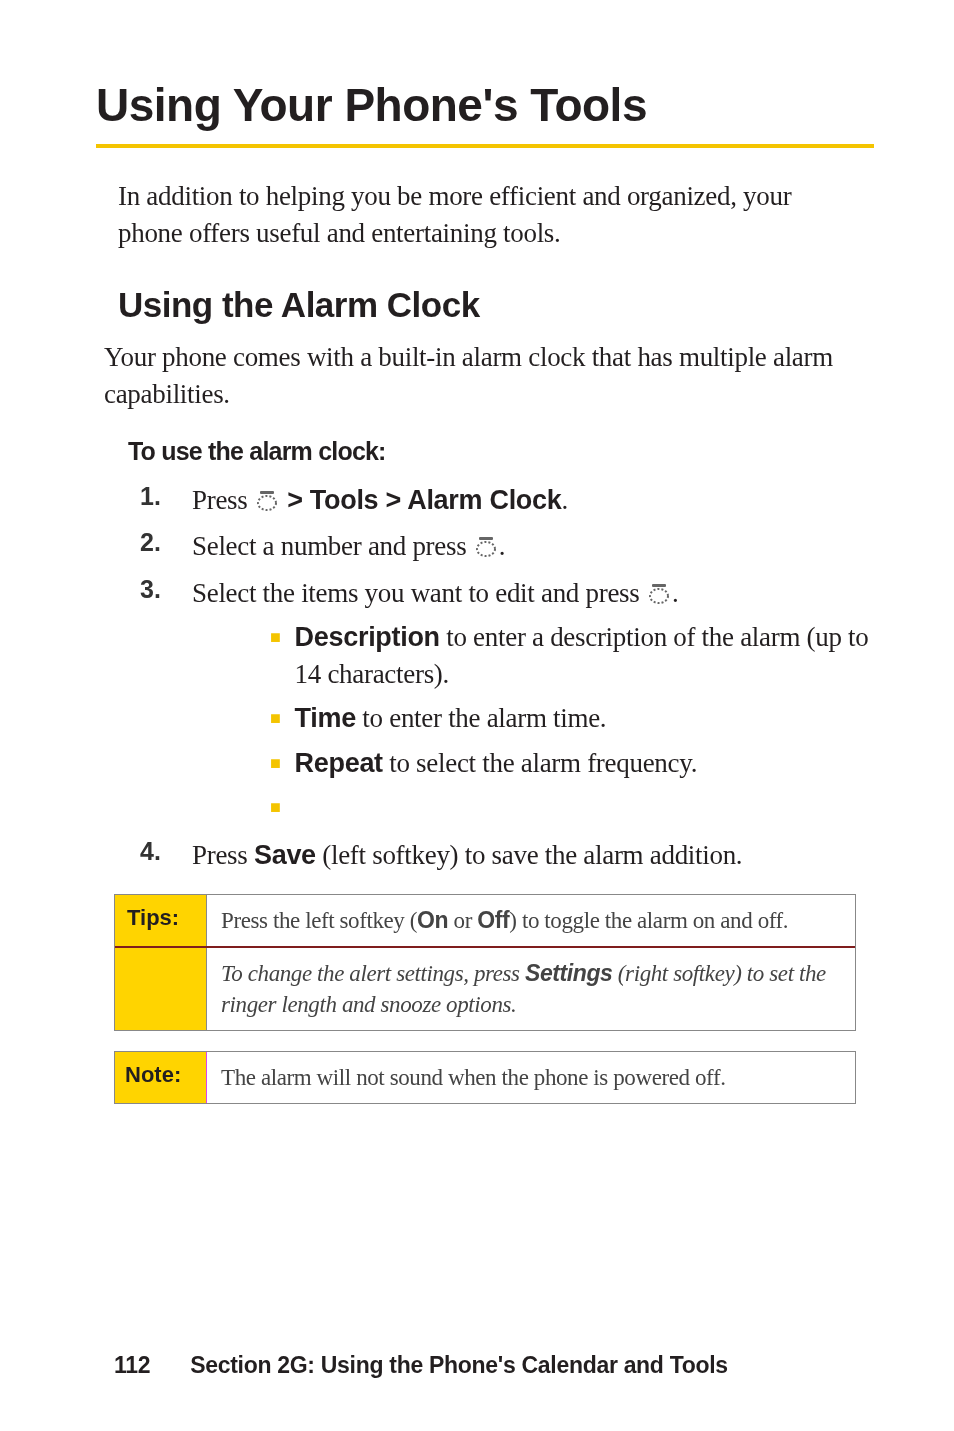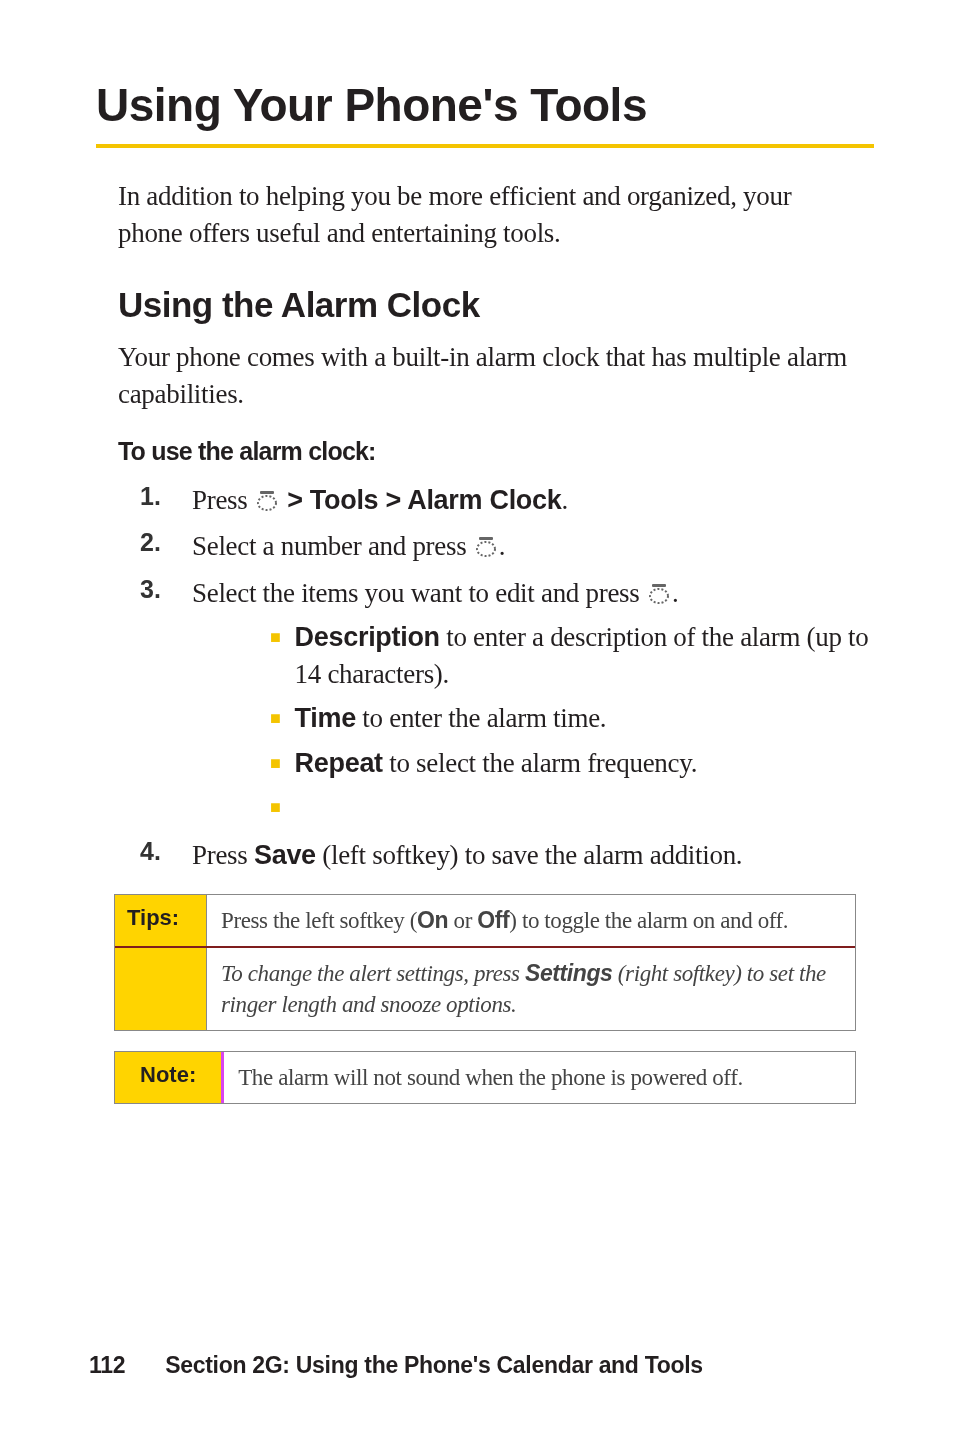--- a/index.html
+++ b/index.html
@@ -6,23 +6,23 @@
   html, body { width: 954px; height: 1431px; background: #fff; }
   body { font-family: Georgia, "Times New Roman", serif; color: #231f20; padding: 78px 80px 0 96px; position: relative; }
 
   .h1 { font-family: "Helvetica Neue", Helvetica, Arial, sans-serif; font-weight: 700; font-size: 46px; letter-spacing: -0.5px; color: #231f20; }
   .rule { border: 0; border-top: 4px solid #f4c400; margin: 12px 0 30px 0; }
 
   .intro { font-size: 27px; line-height: 1.38; padding: 0 22px 0 22px; letter-spacing: -0.3px; }
 
   .h2 { font-family: "Helvetica Neue", Helvetica, Arial, sans-serif; font-weight: 700; font-size: 35px; margin: 32px 0 14px 22px; letter-spacing: -0.5px; }
 
-  .para { font-size: 27px; line-height: 1.38; margin-left: 22px; letter-spacing: -0.3px; }
+  .para { font-size: 27px; line-height: 1.38; margin-left: 8px; letter-spacing: -0.3px; }
 
-  .subhead { font-family: "Helvetica Neue", Helvetica, Arial, sans-serif; font-weight: 700; font-size: 25px; margin: 24px 0 16px 22px; letter-spacing: -0.8px; }
+  .subhead { font-family: "Helvetica Neue", Helvetica, Arial, sans-serif; font-weight: 700; font-size: 25px; margin: 24px 0 16px 32px; letter-spacing: -0.8px; }
 
   ol.steps { list-style: none; margin-left: 44px; }
   ol.steps > li { display: flex; margin-bottom: 10px; }
   ol.steps .num { font-family: "Helvetica Neue", Helvetica, Arial, sans-serif; font-weight: 700; font-size: 25px; color: #333; min-width: 52px; }
   ol.steps .step-body { font-size: 27px; line-height: 1.35; flex: 1; letter-spacing: -0.3px; }
 
   ul.bullets { list-style: none; margin: 8px 0 0 78px; }
   ul.bullets > li { display: flex; margin-bottom: 8px; font-size: 27px; line-height: 1.35; letter-spacing: -0.3px; }
   ul.bullets .sq { color: #f4c400; font-size: 18px; margin-right: 14px; margin-top: 6px; }
 
@@ -30,24 +30,24 @@
 
   .icon-menu { display: inline-block; vertical-align: -2px; margin: 0 2px; }
 
   .infobox { border: 1px solid #888; margin: 20px 18px 0 18px; display: flex; flex-direction: column; }
   .infobox .row { display: flex; }
   .infobox .row + .row { border-top: 2px solid #7f1d1d; font-style: italic; }
   .infobox .label { background: #ffd400; font-family: "Helvetica Neue", Helvetica, Arial, sans-serif; font-weight: 700; font-size: 22px; padding: 10px 12px; border-right: 1px solid #888; min-width: 92px; display:flex; }
   .infobox .content { font-size: 23px; line-height: 1.35; padding: 10px 14px; flex: 1; letter-spacing: -0.4px; color: #444; }
 
   .notebox { border: 1px solid #888; margin: 20px 18px 0 18px; display: flex; }
-  .notebox .label { background: #ffd400; font-family: "Helvetica Neue", Helvetica, Arial, sans-serif; font-weight: 700; font-size: 22px; padding: 10px 25px; border-right: 3px solid #d946ef; min-width: 92px; }
+  .notebox .label { background: #ffd400; font-family: "Helvetica Neue", Helvetica, Arial, sans-serif; font-weight: 700; font-size: 22px; padding: 10px 10px; border-right: 1px solid #d946ef; min-width: 92px; }
   .notebox .content { font-size: 23px; line-height: 1.35; padding: 10px 14px; flex: 1; letter-spacing: -0.4px; color: #444; }
 
-  .footer { position: absolute; bottom: 52px; left: 89px; font-family: "Helvetica Neue", Helvetica, Arial, sans-serif; font-weight: 700; font-size: 23px; letter-spacing: -0.3px; }
+  .footer { position: absolute; bottom: 52px; left: 114px; font-family: "Helvetica Neue", Helvetica, Arial, sans-serif; font-weight: 700; font-size: 23px; letter-spacing: -0.3px; }
   .footer .pn { margin-right: 40px; }
 </style>
 </head>
 <body>
 
 <h1 class="h1">Using Your Phone's Tools</h1>
 <hr class="rule">
 
 <p class="intro">In addition to helping you be more efficient and organized, your phone offers useful and entertaining tools.</p>
 

